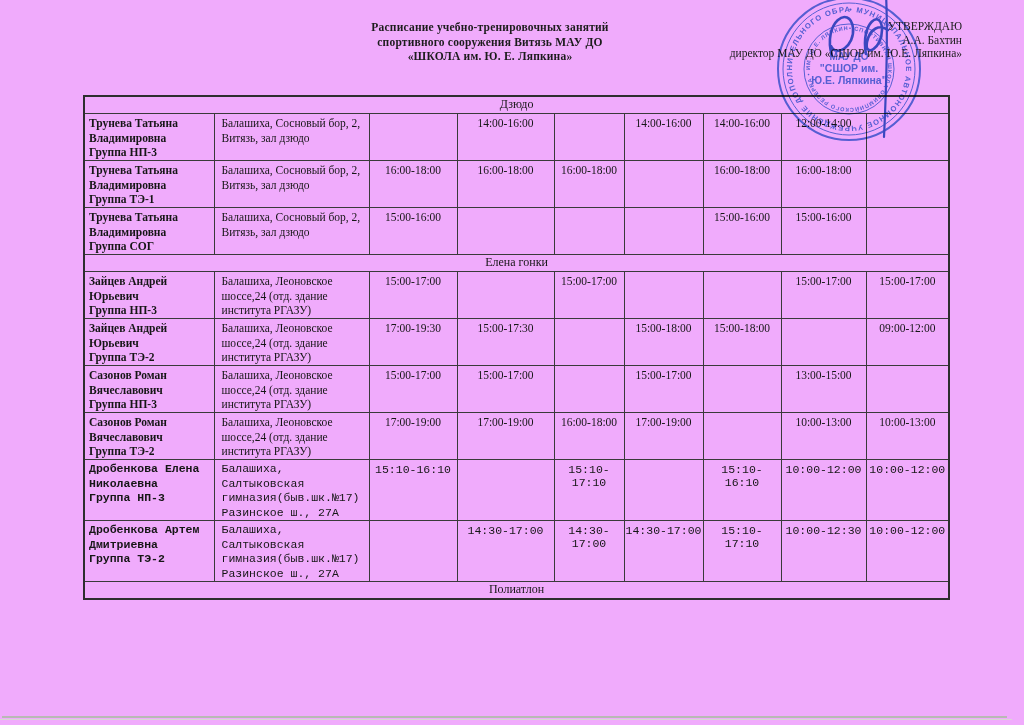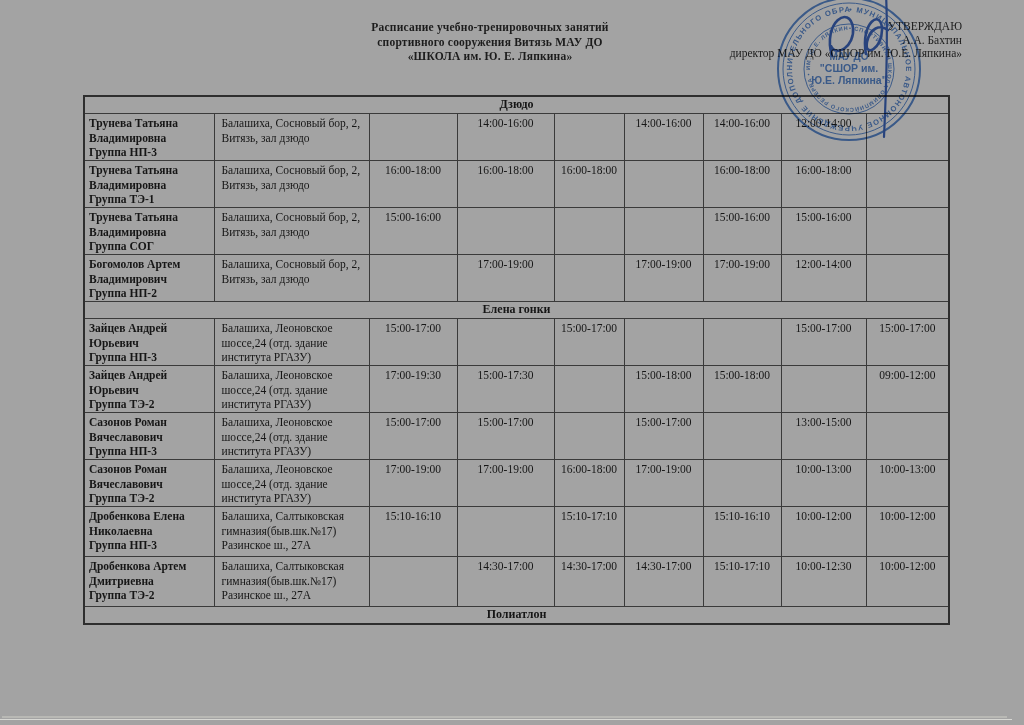--- a/index.html
+++ b/index.html
@@ -1,39 +1,39 @@
 <!DOCTYPE html>
 <html lang="ru"><head>
 <meta charset="utf-8">
 <style>
   html,body{margin:0;padding:0;}
   body{width:1024px;height:725px;background:#e9e9e7;font-family:"Liberation Serif", serif;}
-  .doc{position:relative;width:1024px;height:725px;background:#a3a3a3;overflow:hidden;}
+  .doc{position:relative;width:1024px;height:725px;background:#f0abfc;overflow:hidden;}
 
   
   .title-block{position:absolute;left:300px;top:20px;width:380px;text-align:center;
     font-weight:bold;font-size:11.5px;line-height:14.5px;color:#1c1c1c;letter-spacing:.2px;}
 
   
   .approval{position:absolute;right:62px;top:20px;width:320px;text-align:right;
     font-size:11.5px;line-height:13.5px;color:#1c1c1c;}
 
   
   .stamp{position:absolute;left:774px;top:-6px;width:150px;height:150px;
     mix-blend-mode:multiply;opacity:.92;z-index:5;}
 
   
   table.schedule{position:absolute;left:83px;top:95px;width:867px;border-collapse:collapse;
     table-layout:fixed;font-size:11.5px;color:#161616;}
   table.schedule{border:2px solid #2e2e2e;}
   table.schedule td{border:1px solid #3a3a3a;vertical-align:top;overflow:hidden;}
-  tr.section-row td{height:15px;text-align:center;font-weight:bold;font-size:12px;
+  tr.section-row td{height:15px;text-align:center;font-weight:normal;font-size:12px;
     padding:0 0 1px 0;line-height:15px;}
   tr.data-row{height:47px;}
-  tr.data-row.tall{height:50px;}
+  tr.data-row.tall{height:50px;font-family:Liberation Mono, monospace;}
   td.cell-name{padding:2px 2px 0 4px;font-weight:bold;line-height:14.5px;}
   td.cell-loc{padding:2px 3px 0 7px;line-height:14.5px;margin-left:47px;}
   td.cell-time{padding:3px 1px 0 1px;text-align:center;line-height:13px;}
 
   
   .scan-bottom{position:absolute;left:2px;top:716px;width:1005px;height:2px;background:#b9b9b5;}
   .scan-bottom2{position:absolute;left:0px;top:719px;width:1012px;height:1px;background:#d8d8d4;}
 </style>
 </head>
 <body>
@@ -133,34 +133,20 @@
           </td>
           <td class="cell-loc">Балашиха, Сосновый бор, 2, Витязь, зал дзюдо</td>
           <td class="cell-time">15:00-16:00</td>
           <td class="cell-time"></td>
           <td class="cell-time"></td>
           <td class="cell-time"></td>
           <td class="cell-time">15:00-16:00</td>
           <td class="cell-time">15:00-16:00</td>
           <td class="cell-time"></td>
         </tr>
-        <tr class="data-row">
-          <td class="cell-name">
-            <div>Богомолов Артем Владимирович</div>
-            <div>Группа НП-2</div>
-          </td>
-          <td class="cell-loc">Балашиха, Сосновый бор, 2, Витязь, зал дзюдо</td>
-          <td class="cell-time"></td>
-          <td class="cell-time">17:00-19:00</td>
-          <td class="cell-time"></td>
-          <td class="cell-time">17:00-19:00</td>
-          <td class="cell-time">17:00-19:00</td>
-          <td class="cell-time">12:00-14:00</td>
-          <td class="cell-time"></td>
-        </tr>
         <tr class="section-row">
           <td colspan="9">Елена гонки</td>
         </tr>
         <tr class="data-row">
           <td class="cell-name">
             <div>Зайцев Андрей Юрьевич</div>
             <div>Группа НП-3</div>
           </td>
           <td class="cell-loc">Балашиха, Леоновское шоссе,24 (отд. здание института РГАЗУ)</td>
           <td class="cell-time">15:00-17:00</td>

